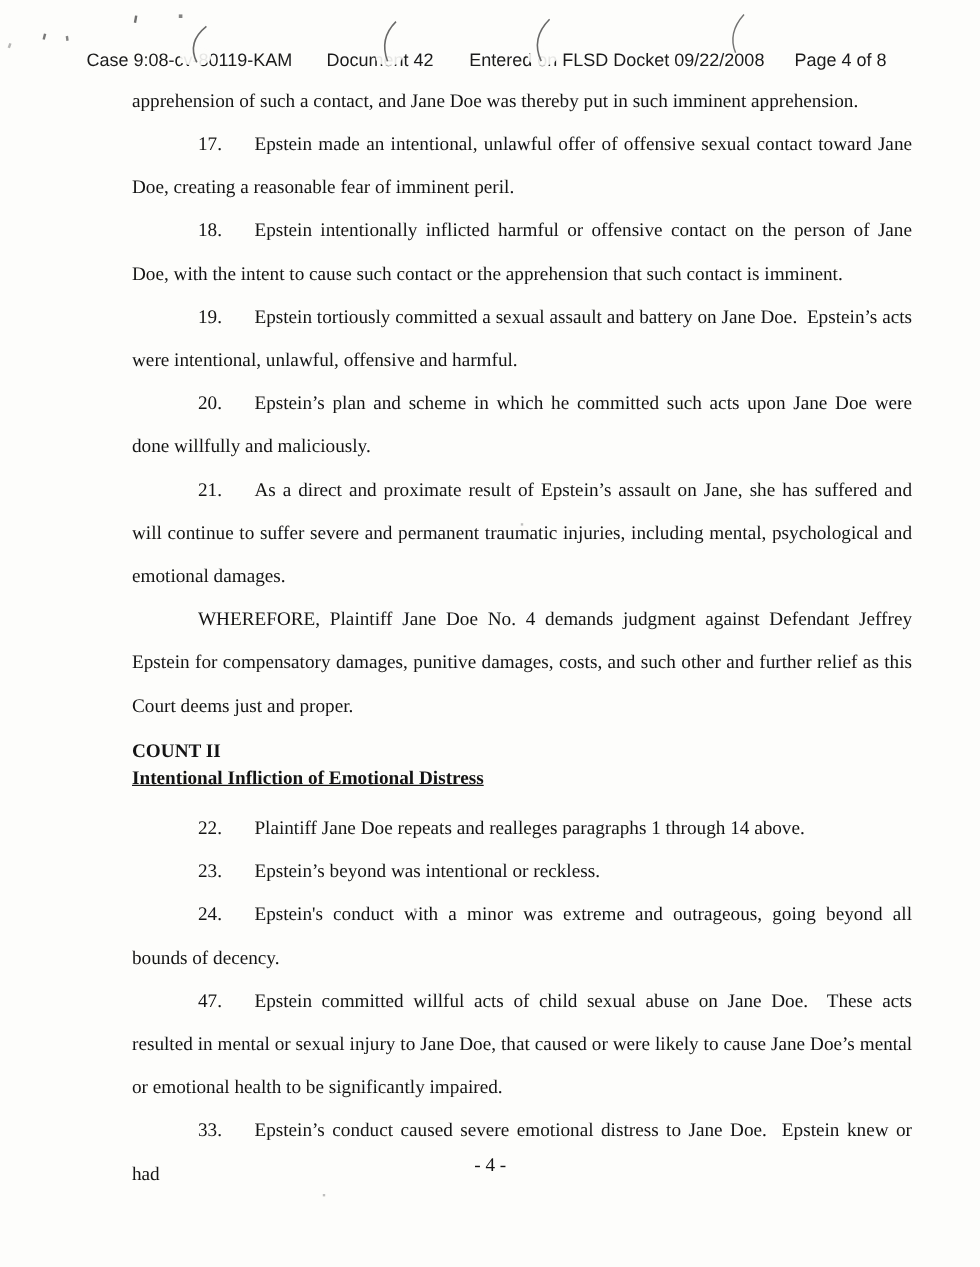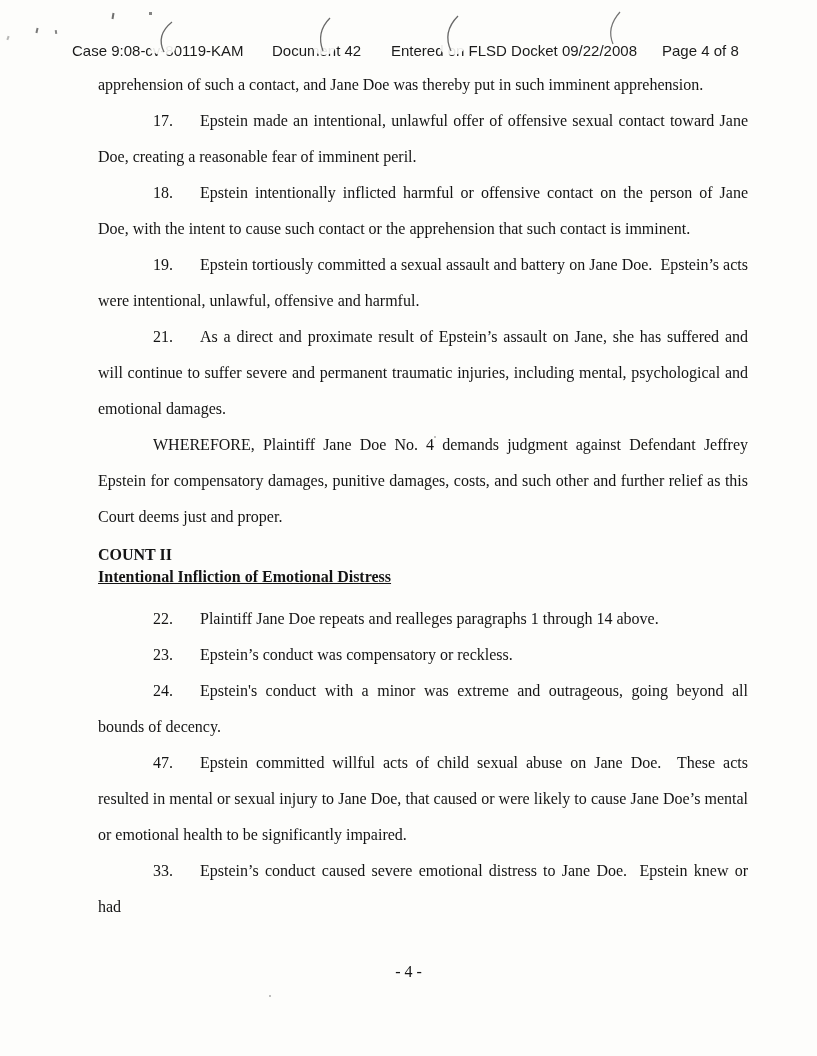--- a/index.html
+++ b/index.html
@@ -24,21 +24,21 @@
   .h-doc  { left:272px; }
   .h-ent  { left:391px; }
   .h-page { left:662px; }
 
   
   .artifact-layer { position:absolute; top:0; left:0; pointer-events:none; }
   .speck { position:absolute; background:#333; pointer-events:none; }
 
   
   .body-text {
-    position:absolute; left:98px; top:67px; width:650px;
+    position:absolute; left:110px; top:67px; width:650px;
     font-family:"Liberation Serif", serif;
     font-size:16px; line-height:36px;
     text-align:justify;
     color:#141414;
   }
   .body-text p { margin:0; }
   .para { text-indent:55px; }
   .pnum { display:inline-block; width:47px; text-indent:0; }
   .wherefore { text-indent:55px; }
 
@@ -94,33 +94,34 @@
   <div class="body-text">
 
     <p>apprehension of such a contact, and Jane Doe was thereby put in such imminent apprehension.</p>
 
     <p class="para"><span class="pnum">17.</span><span>Epstein made an intentional, unlawful offer of offensive sexual contact toward Jane Doe, creating a reasonable fear of imminent peril.</span></p>
 
     <p class="para"><span class="pnum">18.</span><span>Epstein intentionally inflicted harmful or offensive contact on the person of Jane Doe, with the intent to cause such contact or the apprehension that such contact is imminent.</span></p>
 
     <p class="para"><span class="pnum">19.</span><span>Epstein tortiously committed a sexual assault and battery on Jane Doe.&nbsp; Epstein’s acts were intentional, unlawful, offensive and harmful.</span></p>
 
+    <p class="para"><span class="pnum">20.</span><span>Epstein’s plan and scheme in which he committed such acts upon Jane Doe were done willfully and maliciously.</span></p>
 
     <p class="para"><span class="pnum">21.</span><span>As a direct and proximate result of Epstein’s assault on Jane, she has suffered and will continue to suffer severe and permanent traumatic injuries, including mental, psychological and emotional damages.</span></p>
 
     <p class="wherefore">WHEREFORE, Plaintiff Jane Doe No. 4 demands judgment against Defendant Jeffrey Epstein for compensatory damages, punitive damages, costs, and such other and further relief as this Court deems just and proper.</p>
 
     <p class="count-heading">
       <span class="count-title">COUNT II</span>
       <span class="count-subtitle">Intentional Infliction of Emotional Distress</span>
     </p>
 
     <p class="para"><span class="pnum">22.</span><span>Plaintiff Jane Doe repeats and realleges paragraphs 1 through 14 above.</span></p>
 
-    <p class="para"><span class="pnum">23.</span><span>Epstein’s conduct was compensatory or reckless.</span></p>
+    <p class="para"><span class="pnum">23.</span><span>Epstein’s beyond was intentional or reckless.</span></p>
 
     <p class="para"><span class="pnum">24.</span><span>Epstein's conduct with a minor was extreme and outrageous, going beyond all bounds of decency.</span></p>
 
     <p class="para"><span class="pnum">47.</span><span>Epstein committed willful acts of child sexual abuse on Jane Doe.&nbsp; These acts resulted in mental or sexual injury to Jane Doe, that caused or were likely to cause Jane Doe’s mental or emotional health to be significantly impaired.</span></p>
 
     <p class="para"><span class="pnum">33.</span><span>Epstein’s conduct caused severe emotional distress to Jane Doe.&nbsp; Epstein knew or had</span></p>
 
   </div>
 
   <div class="page-footer">- 4 -</div>

